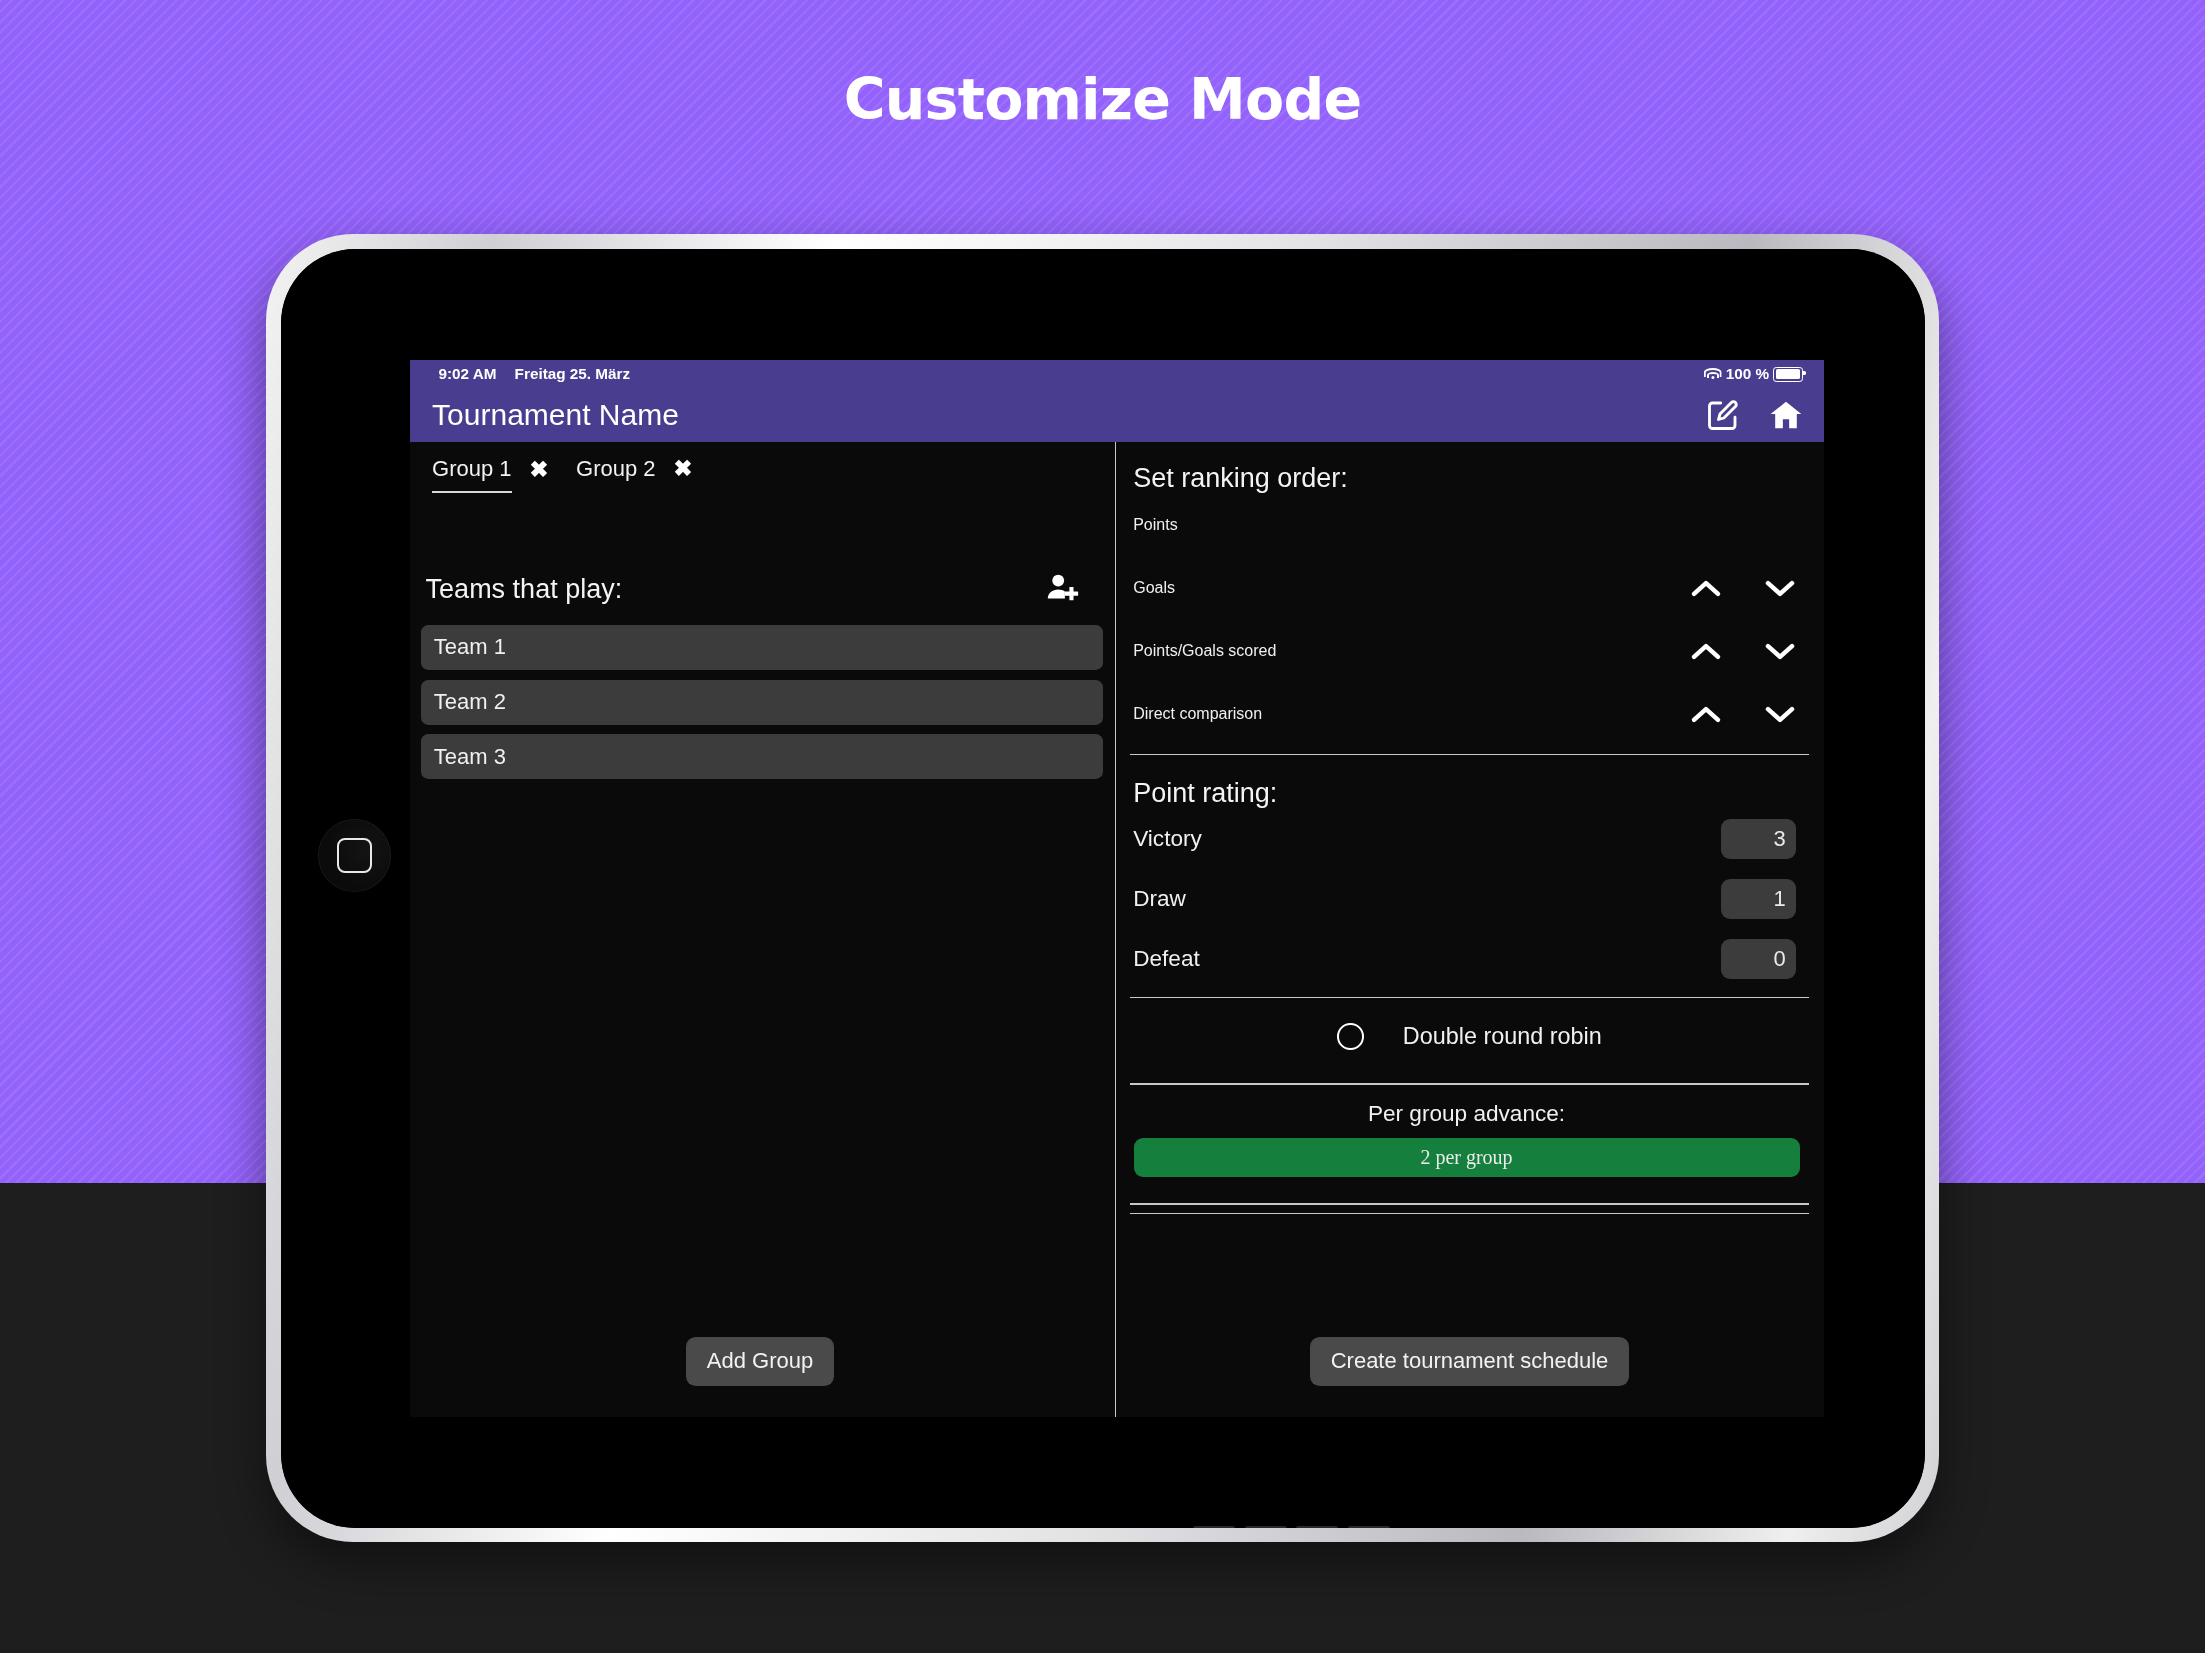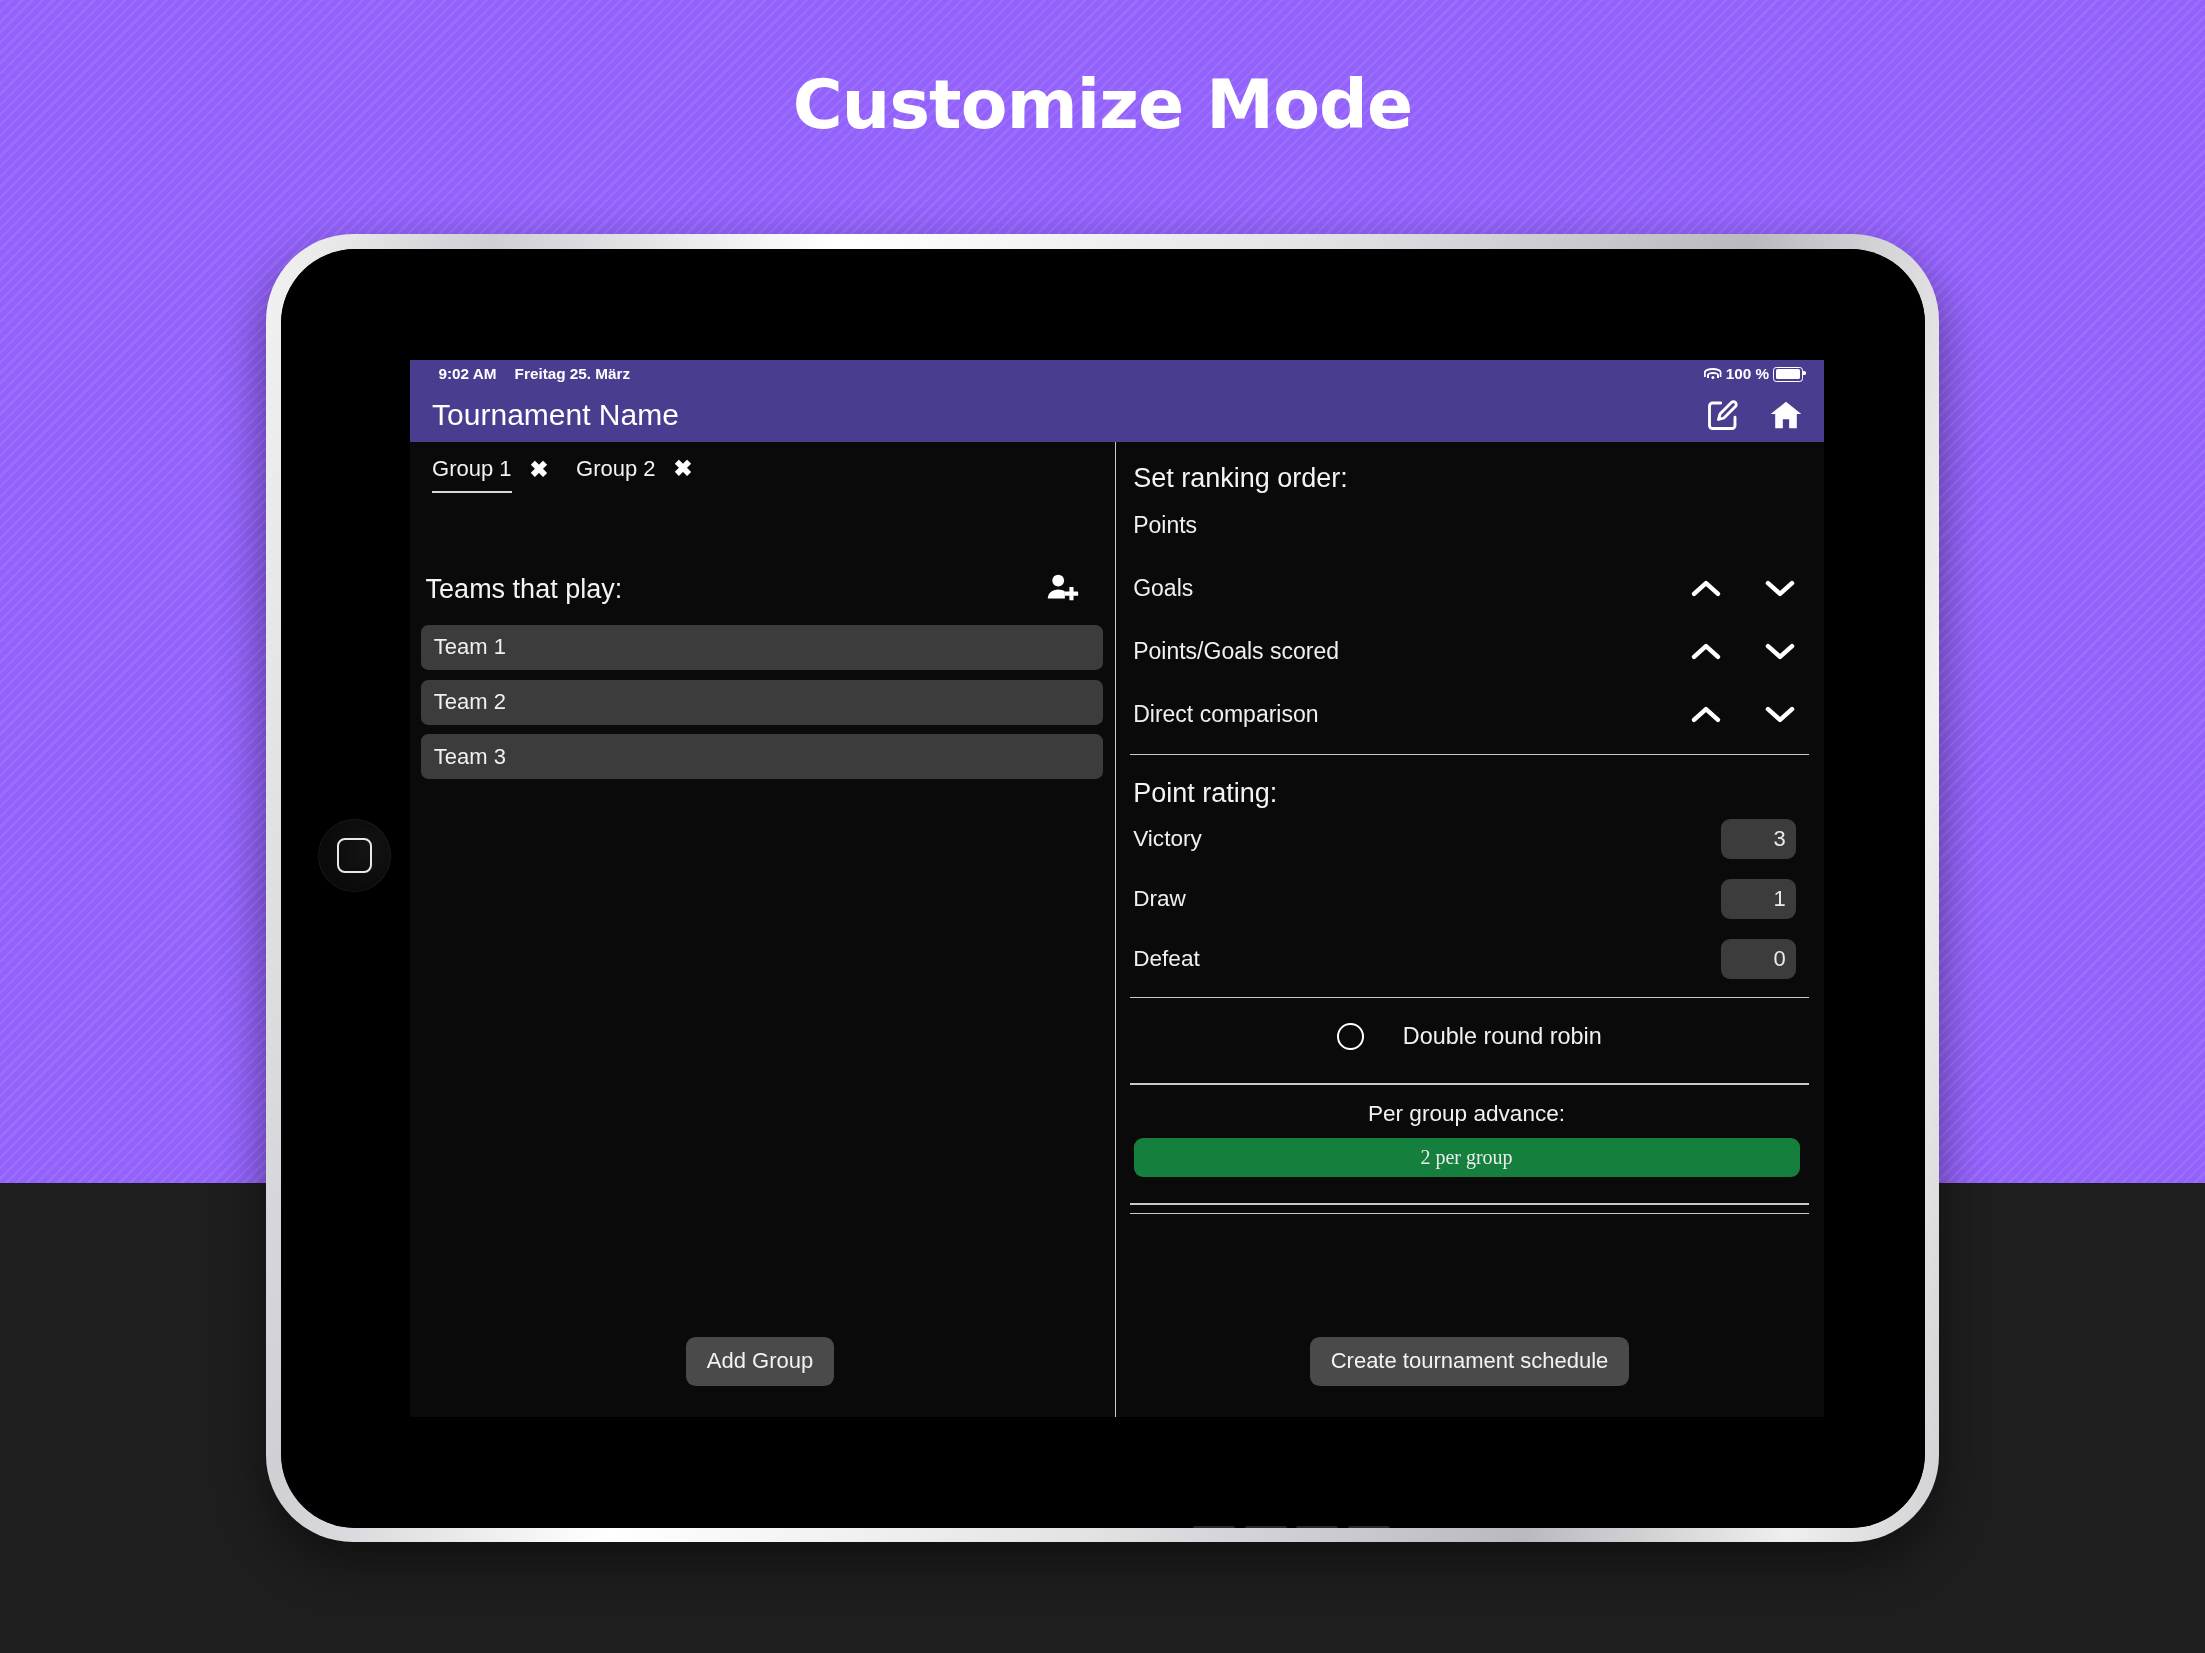--- a/index.html
+++ b/index.html
@@ -17,21 +17,21 @@
        rgba(255,255,255,0.085) 0px, rgba(255,255,255,0.085) 2.4px,
        rgba(255,255,255,0.0) 2.4px, rgba(255,255,255,0.0) 7.3px);
   }
   #lowerband{
     position:absolute;left:0;top:1183px;width:2205px;height:470px;
     background:#1e1e1e;
   }
   #hero-title{
     position:absolute;left:0;top:71px;width:2205px;
     text-align:center;
-    font-size:68px;line-height:1;
+    font-size:57px;line-height:1;
     font-weight:bold;
     letter-spacing:-0.8px;
     color:#ffffff;
     font-family:"DejaVu Sans", sans-serif;
   }
 
   
   #tablet{
     position:absolute;left:266px;top:234px;width:1673px;height:1308px;
     border-radius:87px;
@@ -139,21 +139,21 @@
     background:#4a4a4a;color:#f2f2f2;border-radius:9.7px;
     font-size:22px;padding:11.3px 21px;display:inline-block;
     font-family:"Liberation Sans", sans-serif;
   }
 
   
   #rank-section{padding:13px 24px 0 14.5px;}
   .sec-title{font-size:27px;color:#f4f4f4;margin:8px 0 0 3.2px;}
   .rank-row{
     display:flex;align-items:center;height:63px;padding:0 3.2px;
-    font-size:23px;color:#f0f0f0;
+    font-size:16px;color:#f0f0f0;
   }
   .rank-row .arrows{margin-left:auto;display:flex;gap:42px;align-items:center;}
   .chev{width:32px;height:21px;display:block;}
   .hr{height:1.6px;background:#c9c9c9;margin:8px 14.5px 0 14.5px;}
 
   #rating-section{padding:14.5px 24px 0 14.5px;}
   .rate-row{
     display:flex;align-items:center;height:60px;padding:0 3.2px;
     font-size:22.6px;color:#f0f0f0;
   }

